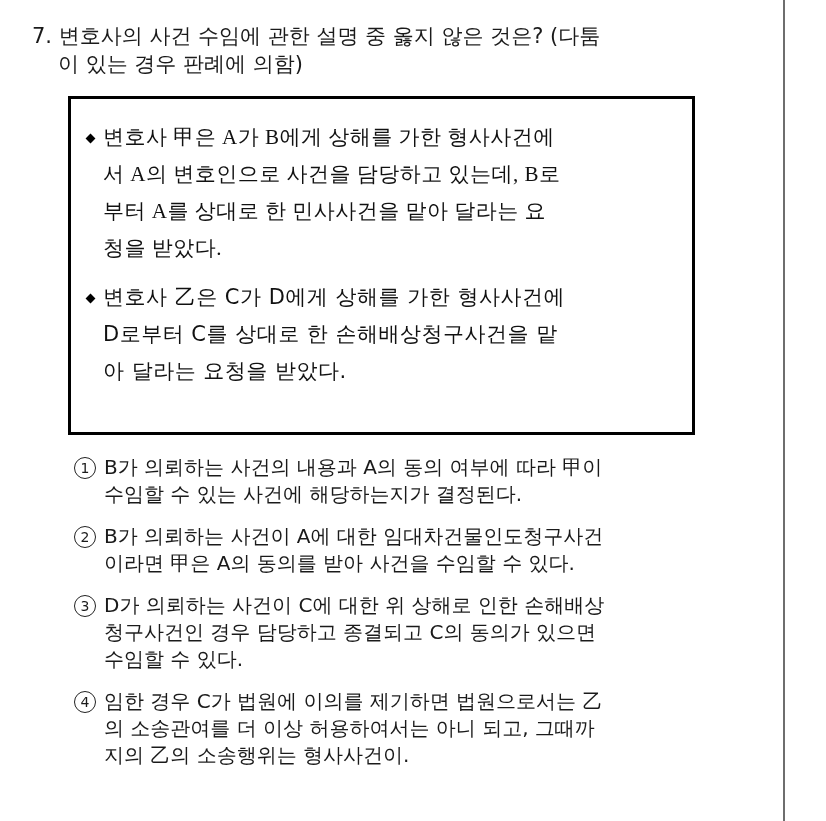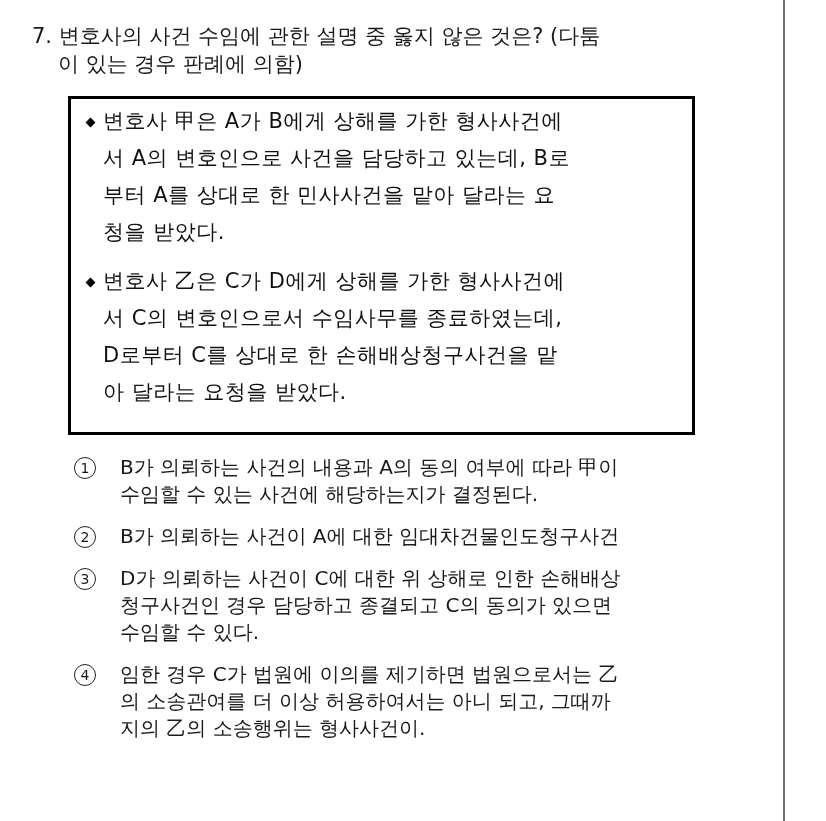--- a/index.html
+++ b/index.html
@@ -6,29 +6,29 @@
   body { width:826px; height:821px; position:relative; overflow:hidden;
          font-family:"DejaVu Sans", sans-serif; color:#1a1a1a; }
   .vline { position:absolute; left:783px; top:0; width:2px; height:821px; background:#6e6e6e; }
   .question { position:absolute; left:32px; top:22px; width:720px; font-size:21px; line-height:28px; }
   .q-num { display:inline; }
   .q-line2 { padding-left:26px; display:block; }
   .box { position:absolute; left:68px; top:96px; width:621px; height:333px;
          border:3px solid #000; box-sizing:content-box; }
   .bullet-item { position:relative; padding-left:32px; font-size:21px; line-height:37px;
                  letter-spacing:0.5px; color:#111; margin-top:12px; }
-  .bullet-item:first-child { margin-top:4px; }
+  .bullet-item:first-child { margin-top:20px;font-family:Liberation Serif, serif; }
   .bullet-dot { position:absolute; left:16px; top:16px; width:7px; height:7px; background:#000;
                 transform:rotate(45deg); }
   .bullet-line { display:block; white-space:nowrap; }
   .choices { position:absolute; left:74px; top:454px; width:700px; }
   .choice { position:relative; padding-left:30px; font-size:20px; line-height:27px; margin-bottom:15px; color:#1a1a1a; }
   .choice-mark { position:absolute; left:0; top:3px; width:20px; height:20px; border:1.5px solid #222;
                  border-radius:50%; font-size:14px; line-height:20px; text-align:center; box-sizing:content-box; }
-  .choice-line { display:block; white-space:nowrap;margin-left:16px; }
+  .choice-line { display:block; white-space:nowrap; }
 </style>
 </head>
 <body>
 
 <div class="vline"></div>
 
 <div class="question">
   <span class="q-num">7.</span>
   <span>변호사의 사건 수임에 관한 설명 중 옳지 않은 것은? (다툼</span>
   <span class="q-line2">이 있는 경우 판례에 의함)</span>
@@ -38,35 +38,35 @@
   <div class="bullet-item">
     <span class="bullet-dot"></span>
     <span class="bullet-line">변호사 甲은 A가 B에게 상해를 가한 형사사건에</span>
     <span class="bullet-line">서 A의 변호인으로 사건을 담당하고 있는데, B로</span>
     <span class="bullet-line">부터 A를 상대로 한 민사사건을 맡아 달라는 요</span>
     <span class="bullet-line">청을 받았다.</span>
   </div>
   <div class="bullet-item">
     <span class="bullet-dot"></span>
     <span class="bullet-line">변호사 乙은 C가 D에게 상해를 가한 형사사건에</span>
-    <span class="bullet-line">서 C의 변호인으로서 수임사무를 종료하였는데,</span>
     <span class="bullet-line">D로부터 C를 상대로 한 손해배상청구사건을 맡</span>
     <span class="bullet-line">아 달라는 요청을 받았다.</span>
   </div>
 </div>
 
 <div class="choices">
   <div class="choice">
     <span class="choice-mark">1</span>
     <span class="choice-line">B가 의뢰하는 사건의 내용과 A의 동의 여부에 따라 甲이</span>
     <span class="choice-line">수임할 수 있는 사건에 해당하는지가 결정된다.</span>
   </div>
   <div class="choice">
     <span class="choice-mark">2</span>
     <span class="choice-line">B가 의뢰하는 사건이 A에 대한 임대차건물인도청구사건</span>
+    <span class="choice-line">이라면 甲은 A의 동의를 받아 사건을 수임할 수 있다.</span>
   </div>
   <div class="choice">
     <span class="choice-mark">3</span>
     <span class="choice-line">D가 의뢰하는 사건이 C에 대한 위 상해로 인한 손해배상</span>
     <span class="choice-line">청구사건인 경우 담당하고 종결되고 C의 동의가 있으면</span>
     <span class="choice-line">수임할 수 있다.</span>
   </div>
   <div class="choice">
     <span class="choice-mark">4</span>
     <span class="choice-line">임한 경우 C가 법원에 이의를 제기하면 법원으로서는 乙</span>

